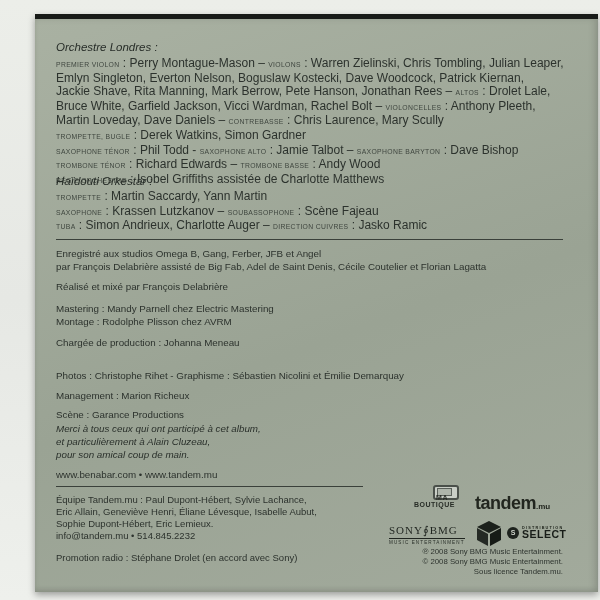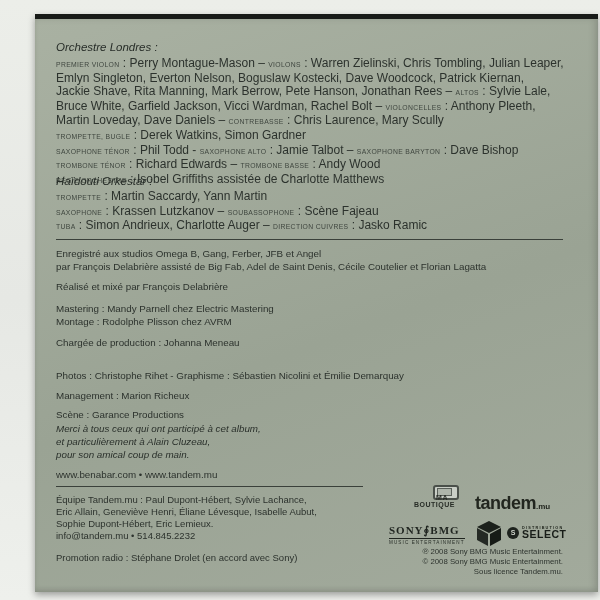--- a/index.html
+++ b/index.html
@@ -21,41 +21,41 @@
   .line{white-space:nowrap;line-height:inherit;}
   .cred{font-size:9.7px;line-height:12.6px;}
   .seg-t{font-size:12px;}
   .seg-l{font-size:6.8px;text-transform:uppercase;letter-spacing:.35px;color:#3e453e;}
   .body10{font-size:9.8px;line-height:13px;}
   .italicblock{font-style:italic;font-size:9.8px;line-height:13px;color:#2a302b;}
   .rule{position:absolute;height:1px;background:#3a403a;}
   .right-logos *{box-sizing:border-box;}
   .tandem-logo{font-weight:bold;letter-spacing:-0.5px;color:#22261f;font-size:18px;}
   .tandem-tld{font-size:8px;letter-spacing:0;font-weight:bold;}
-  .sony-name{font-family:"Liberation Serif",serif;font-weight:bold;font-size:11px;letter-spacing:1px;color:#1f241f;border-bottom:1.5px solid #1f241f;padding-bottom:1px;white-space:nowrap;}
+  .sony-name{font-family:"Liberation Serif",serif;font-weight:normal;font-size:11px;letter-spacing:1px;color:#1f241f;border-bottom:1.5px solid #1f241f;padding-bottom:1px;white-space:nowrap;}
   .sony-sub{font-size:4.6px;letter-spacing:1.1px;color:#2a302a;margin-top:1px;white-space:nowrap;}
   .maboutique{font-weight:bold;font-size:7px;line-height:7px;letter-spacing:.5px;color:#272c26;}
   .tv-icon{width:26px;height:15px;border:2px solid #4a504a;border-radius:3px;background:#c9cec6;position:relative;}
   .tv-icon:after{content:"";position:absolute;left:2px;top:1px;right:5px;bottom:2px;background:#aeb5ab;border:1px solid #5a605a;}
   .select-wrap{display:flex;align-items:center;gap:3px;}
   .select-circle{width:12px;height:12px;border-radius:50%;background:#1d221d;color:#cfd4cb;font-size:7px;font-weight:bold;display:flex;align-items:center;justify-content:center;}
   .select-top{font-size:3.8px;letter-spacing:1.2px;font-weight:bold;color:#22271f;white-space:nowrap;}
   .select-bottom{font-size:10.5px;font-weight:bold;letter-spacing:.5px;color:#181d18;line-height:9px;white-space:nowrap;}
   .copyright{font-size:7.8px;line-height:9.8px;text-align:right;color:#2e342f;}
 </style>
 </head>
 <body>
 
 <div class="page">
 
   <div class="abs sec-title" style="left:21px;top:22px;">Orchestre Londres :</div>
   <div class="abs cred" style="left:21px;top:38px;">
       <div class="line"><span class="seg-l">premier violon</span><span class="seg-t"> : Perry Montague-Mason – </span><span class="seg-l">violons</span><span class="seg-t"> : Warren Zielinski, Chris Tombling, Julian Leaper,</span></div>
       <div class="line"><span class="seg-t">Emlyn Singleton, Everton Nelson, Boguslaw Kostecki, Dave Woodcock, Patrick Kiernan,</span></div>
-      <div class="line"><span class="seg-t">Jackie Shave, Rita Manning, Mark Berrow, Pete Hanson, Jonathan Rees – </span><span class="seg-l">altos</span><span class="seg-t"> : Sylvie Lale,</span></div>
+      <div class="line"><span class="seg-t">Jackie Shave, Rita Manning, Mark Berrow, Pete Hanson, Jonathan Rees – </span><span class="seg-l">altos</span><span class="seg-t"> : Drolet Lale,</span></div>
       <div class="line"><span class="seg-t">Bruce White, Garfield Jackson, Vicci Wardman, Rachel Bolt – </span><span class="seg-l">violoncelles</span><span class="seg-t"> : Anthony Pleeth,</span></div>
       <div class="line"><span class="seg-t">Martin Loveday, Dave Daniels – </span><span class="seg-l">contrebasse</span><span class="seg-t"> : Chris Laurence, Mary Scully</span></div>
       <div class="line"><span class="seg-l">trompette, bugle</span><span class="seg-t"> : Derek Watkins, Simon Gardner</span></div>
       <div class="line"><span class="seg-l">saxophone ténor</span><span class="seg-t"> : Phil Todd - </span><span class="seg-l">saxophone alto</span><span class="seg-t"> : Jamie Talbot – </span><span class="seg-l">saxophone baryton</span><span class="seg-t"> : Dave Bishop</span></div>
       <div class="line"><span class="seg-l">trombone ténor</span><span class="seg-t"> : Richard Edwards – </span><span class="seg-l">trombone basse</span><span class="seg-t"> : Andy Wood</span></div>
       <div class="line"><span class="seg-l">régie orchestre</span><span class="seg-t"> : Isobel Griffiths assistée de Charlotte Matthews</span></div>
     </div>
 
   <div class="abs sec-title" style="left:21px;top:156px;">Haïdouti Orkestar :</div>
   <div class="abs cred" style="left:21px;top:171px;">

